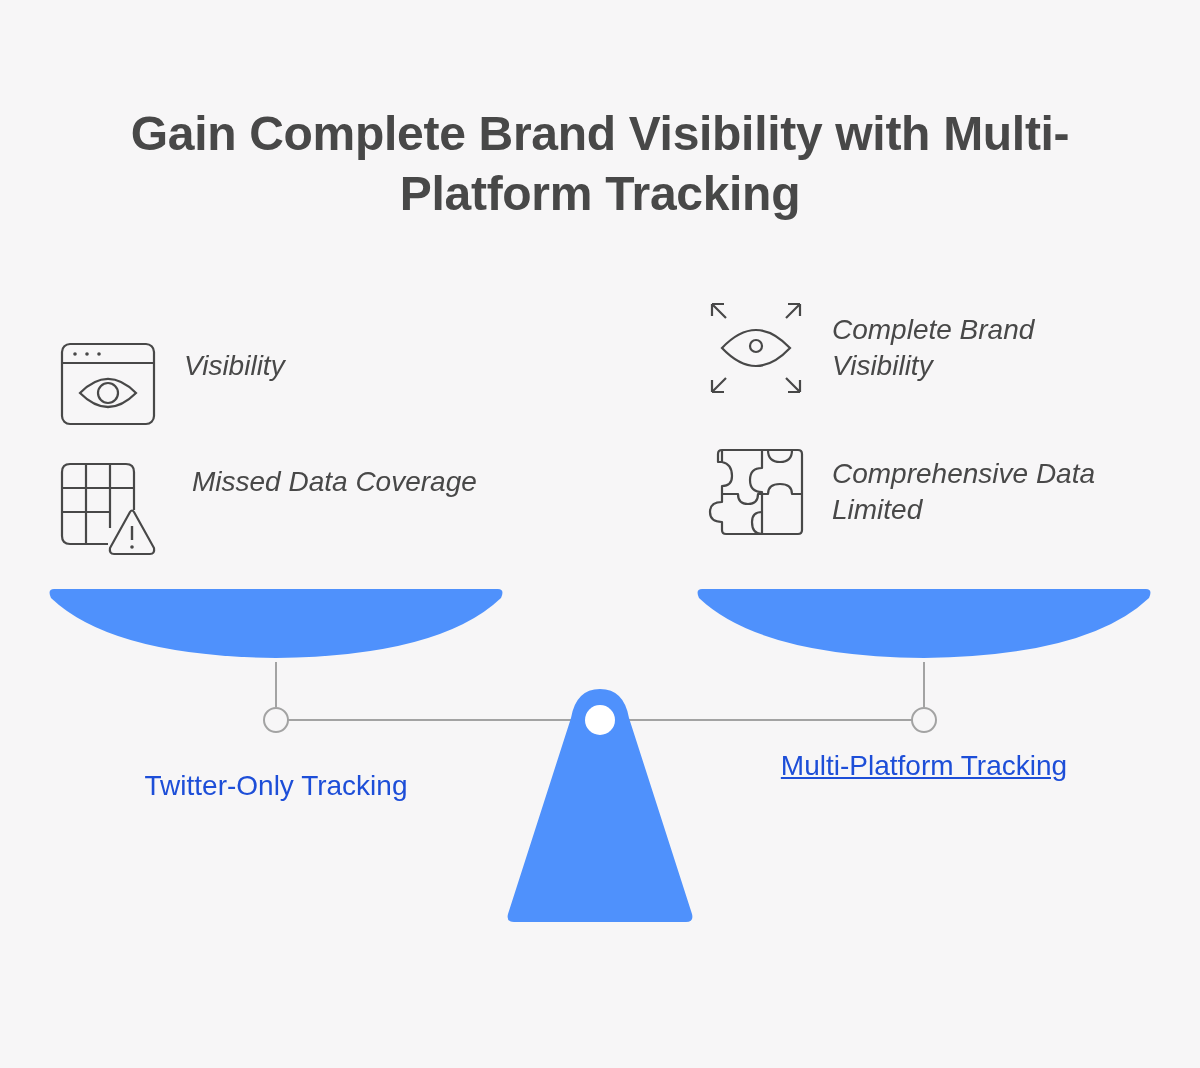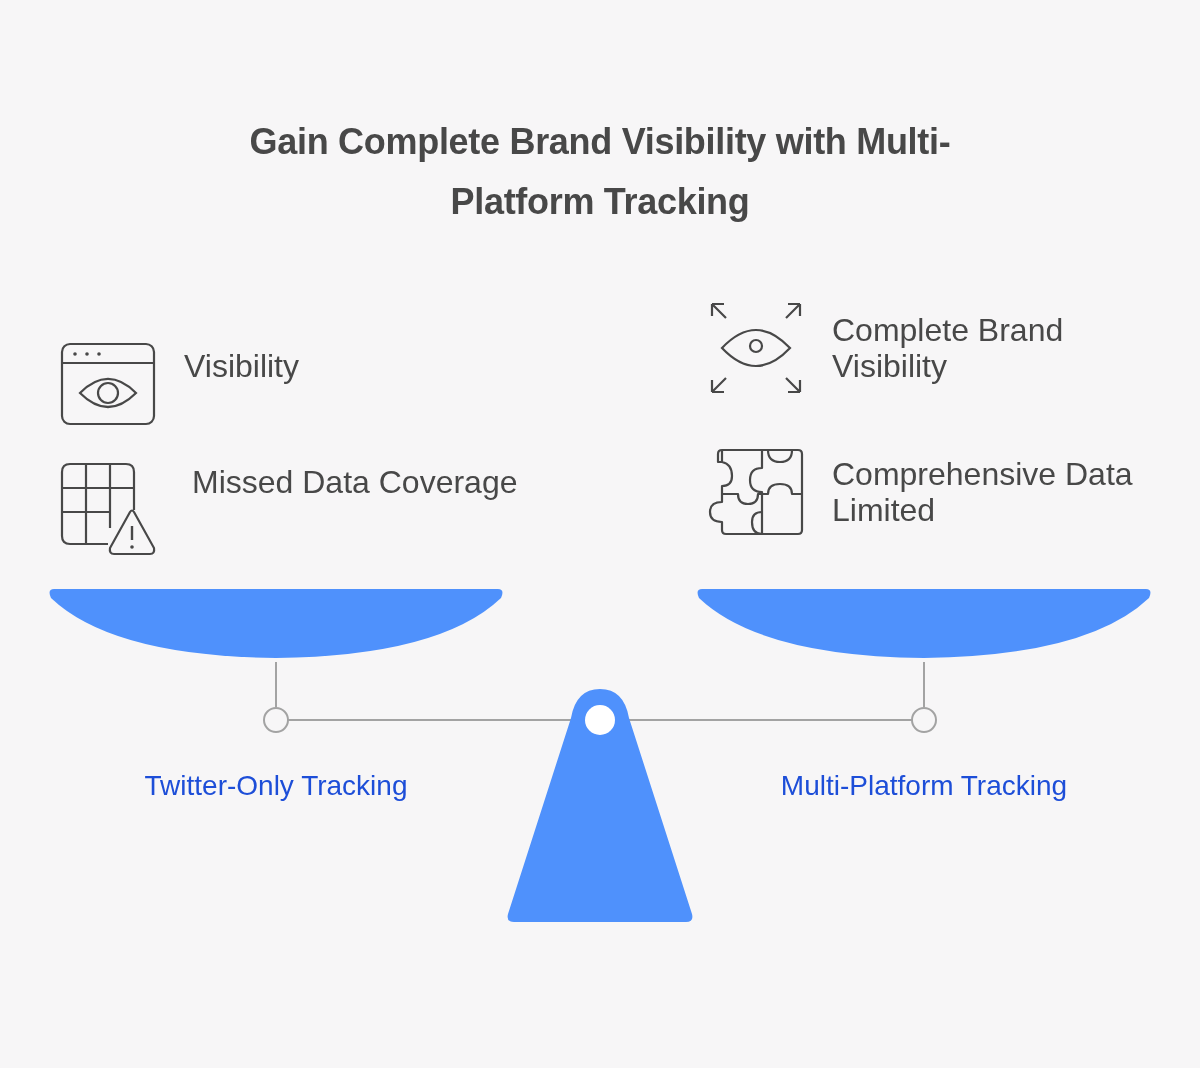--- a/index.html
+++ b/index.html
@@ -6,33 +6,34 @@
   body {
     width: 1200px; height: 1068px;
     background: #f7f6f7;
     position: relative;
     overflow: hidden;
     font-family: "Liberation Sans", "DejaVu Sans", sans-serif;
     color: #484848;
   }
   .title {
     position: absolute;
-    left: 100px; top: 112px; width: 1000px;
+    left: 100px; top: 104px; width: 1000px;
     text-align: center;
-    font-size: 36px; font-weight: bold;
+    font-size: 48px; font-weight: bold;
     line-height: 60px;
     color: #484848;
     letter-spacing: -0.3px;
   }
   .title span { display: block; }
   .item-label {
     position: absolute;
-    font-size: 32px;
+    font-size: 28px;
     line-height: 36px;
     color: #484848;
+    font-style: italic;
   }
   .item-label span { display: block; }
   .icon { position: absolute; }
   .scale-label {
     position: absolute;
     font-size: 28px;
     line-height: 36px;
     color: #1d4ed8;
     text-align: center;
   }
@@ -123,13 +124,13 @@
 
     <path d="M54 64 Q44 64 44 74 Q44 86 54 86"></path>
   </g>
 </svg>
 <div class="item-label" style="left:832px; top:456px;">
   <span>Comprehensive Data</span>
   <span>Limited</span>
 </div>
 
 <div class="scale-label" style="left:76px; top:768px; width:400px;">Twitter-Only Tracking</div>
-<div class="scale-label" style="left:724px; top:768px; width:400px;">Multi-Platform Tracking</div>
+<div class="scale-label" style="left:724px; top:748px; width:400px;text-decoration:underline;">Multi-Platform Tracking</div>
 
 </body></html>

